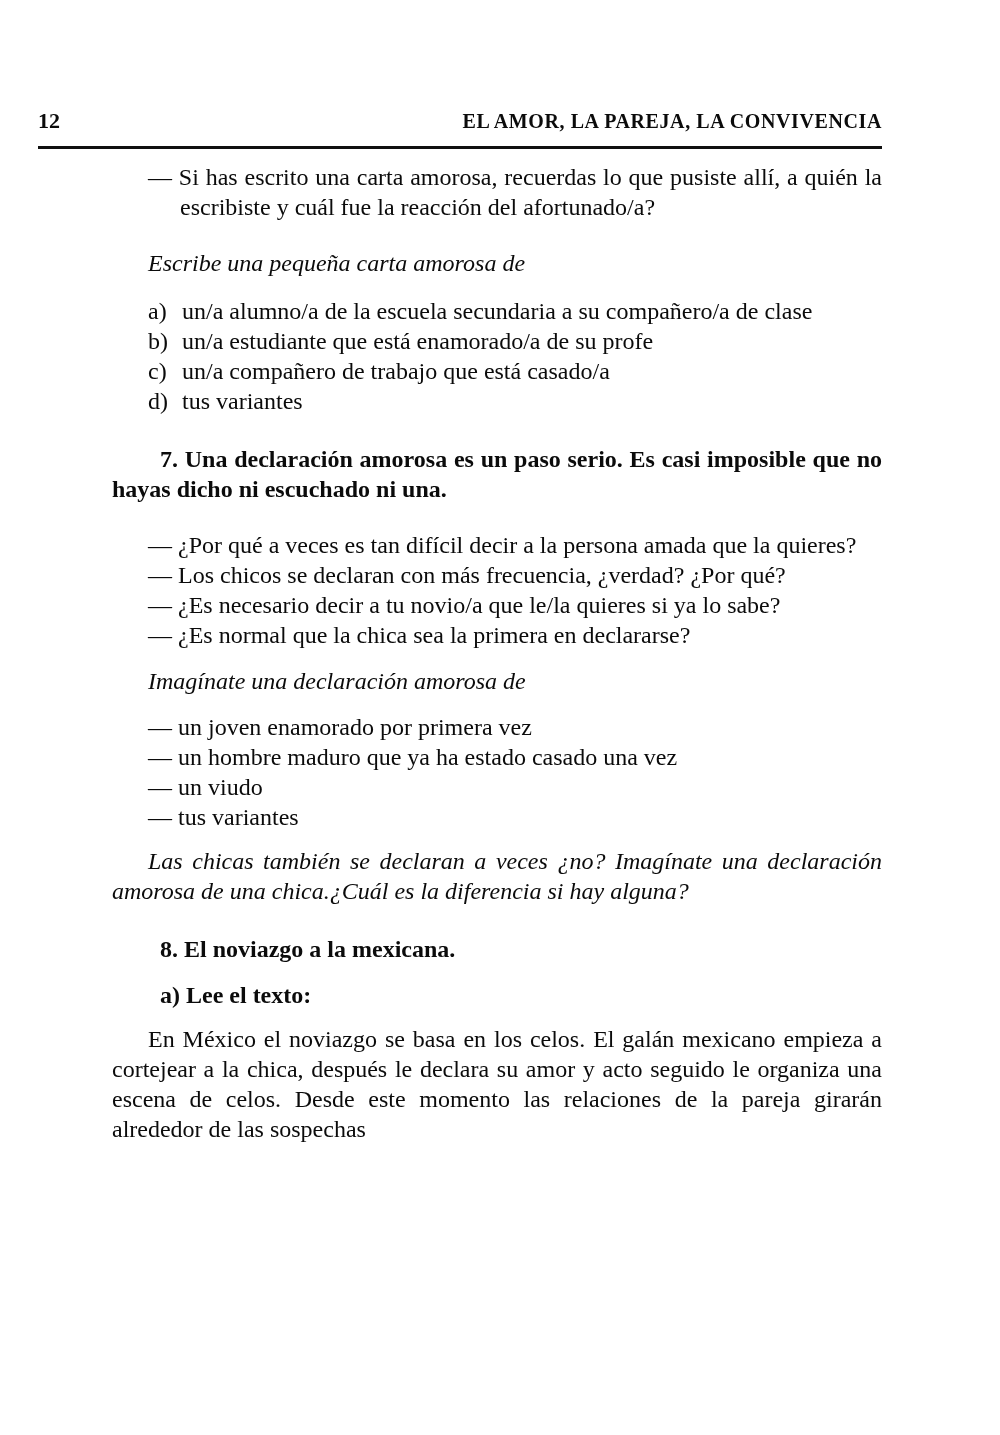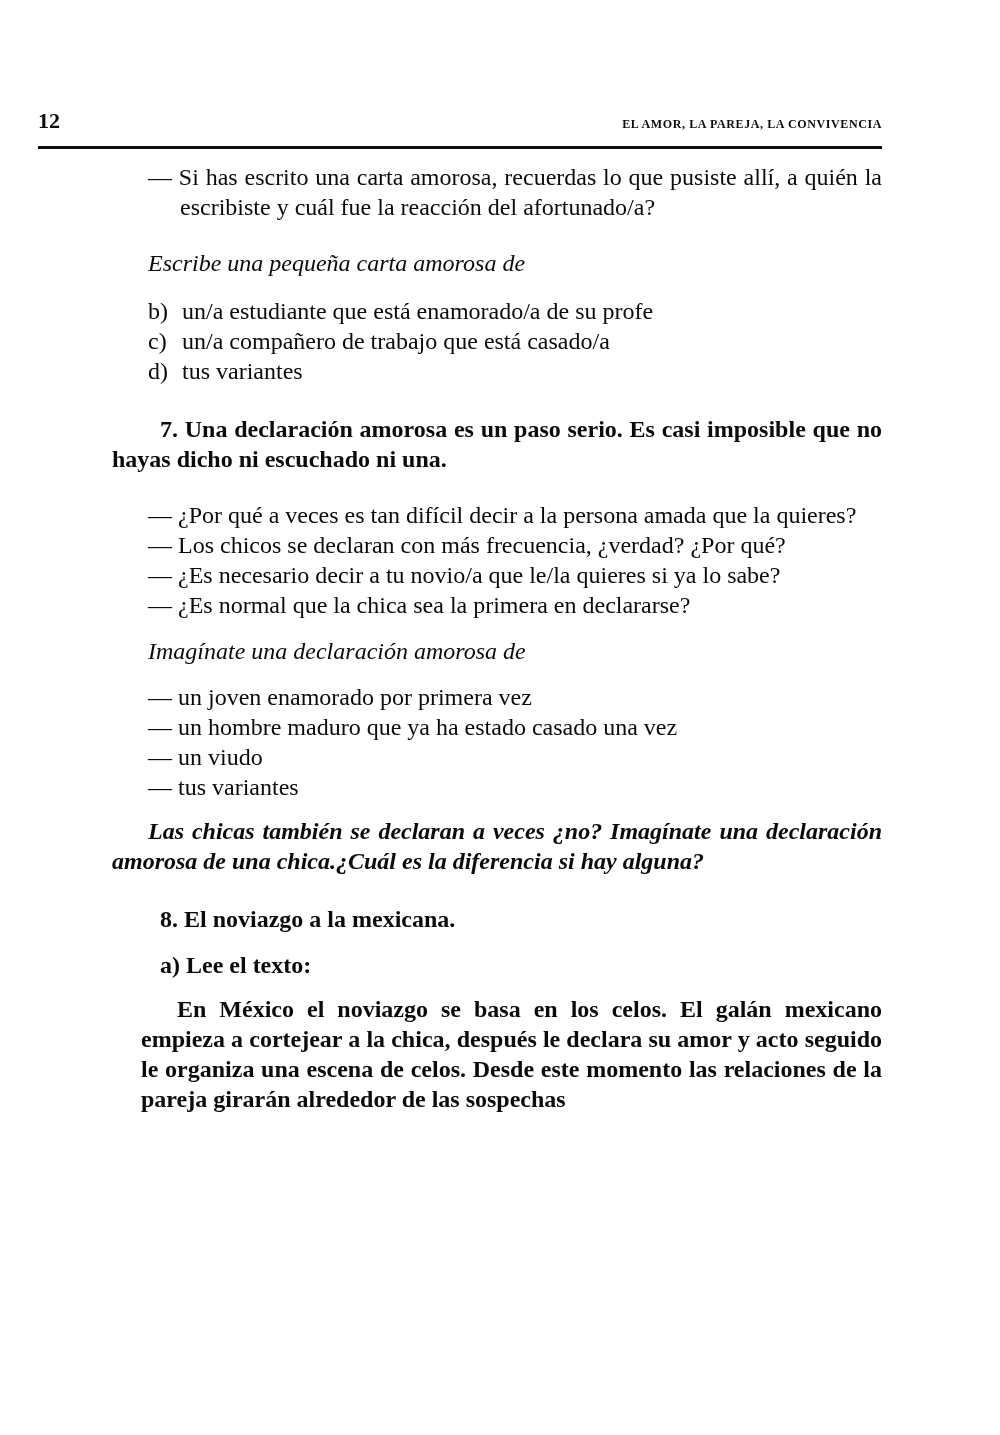--- a/index.html
+++ b/index.html
@@ -17,21 +17,21 @@
     position: absolute;
     top: 108px;
     left: 38px;
     right: 118px;
     display: flex;
     justify-content: space-between;
     align-items: baseline;
     font-weight: bold;
   }
   .page-number { font-size: 22px; }
-  .running-title { font-size: 12px; letter-spacing: 0.6px; }
+  .running-title { font-size: 20px; letter-spacing: 0.6px; }
   .header-rule {
     position: absolute;
     top: 146px;
     left: 38px;
     right: 118px;
     height: 3px;
     background: #101010;
   }
   .body-block {
     position: absolute;
@@ -64,34 +64,33 @@
   }
   .section-heading {
     font-weight: bold;
     text-indent: 48px;
     text-align: justify;
     font-family: Liberation Serif, serif;
   }
   .mt-26 { margin-top: 26px; }
   .mt-28 { margin-top: 28px; }
   .mt-16 { margin-top: 16px; }
-  .mt-14 { margin-top: 14px; font-weight: bold; }
+  .mt-14 { margin-top: 14px; }
   .italic-note {
     font-style: italic;
     text-indent: 36px;
     text-align: justify;
   }
   .sub-heading {
     font-weight: bold;
     margin-left: 48px;
   }
   .body-paragraph {
     text-indent: 36px;
     text-align: justify;
-    margin-left: 29px;
   }
 </style>
 </head>
 <body>
 
 <div class="page">
 
   <header class="page-header">
     <span class="page-number">12</span>
     <span class="running-title">EL AMOR, LA PAREJA, LA CONVIVENCIA</span>
@@ -99,20 +98,21 @@
 
   <div class="header-rule"></div>
 
   <main class="body-block">
 
     <p class="hang">— Si has escrito una carta amorosa, recuerdas lo que pusiste allí, a quién la escribiste y cuál fue la reacción del afortunado/a?</p>
 
     <p class="prompt mt-26">Escribe una pequeña carta amorosa de</p>
 
     <div class="letters">
+      <p class="letter-item"><span class="letter-marker">a)</span><span>un/a alumno/a de la escuela secundaria a su compañero/a de clase</span></p>
       <p class="letter-item"><span class="letter-marker">b)</span><span>un/a estudiante que está enamorado/a de su profe</span></p>
       <p class="letter-item"><span class="letter-marker">c)</span><span>un/a compañero de trabajo que está casado/a</span></p>
       <p class="letter-item"><span class="letter-marker">d)</span><span>tus variantes</span></p>
     </div>
 
     <p class="section-heading mt-28">7. Una declaración amorosa es un paso serio. Es casi imposible que no hayas dicho ni escuchado ni una.</p>
 
     <div class="mt-26">
       <p class="hang">— ¿Por qué a veces es tan difícil decir a la persona amada que la quieres?</p>
       <p class="hang">— Los chicos se declaran con más frecuencia, ¿verdad? ¿Por qué?</p>

